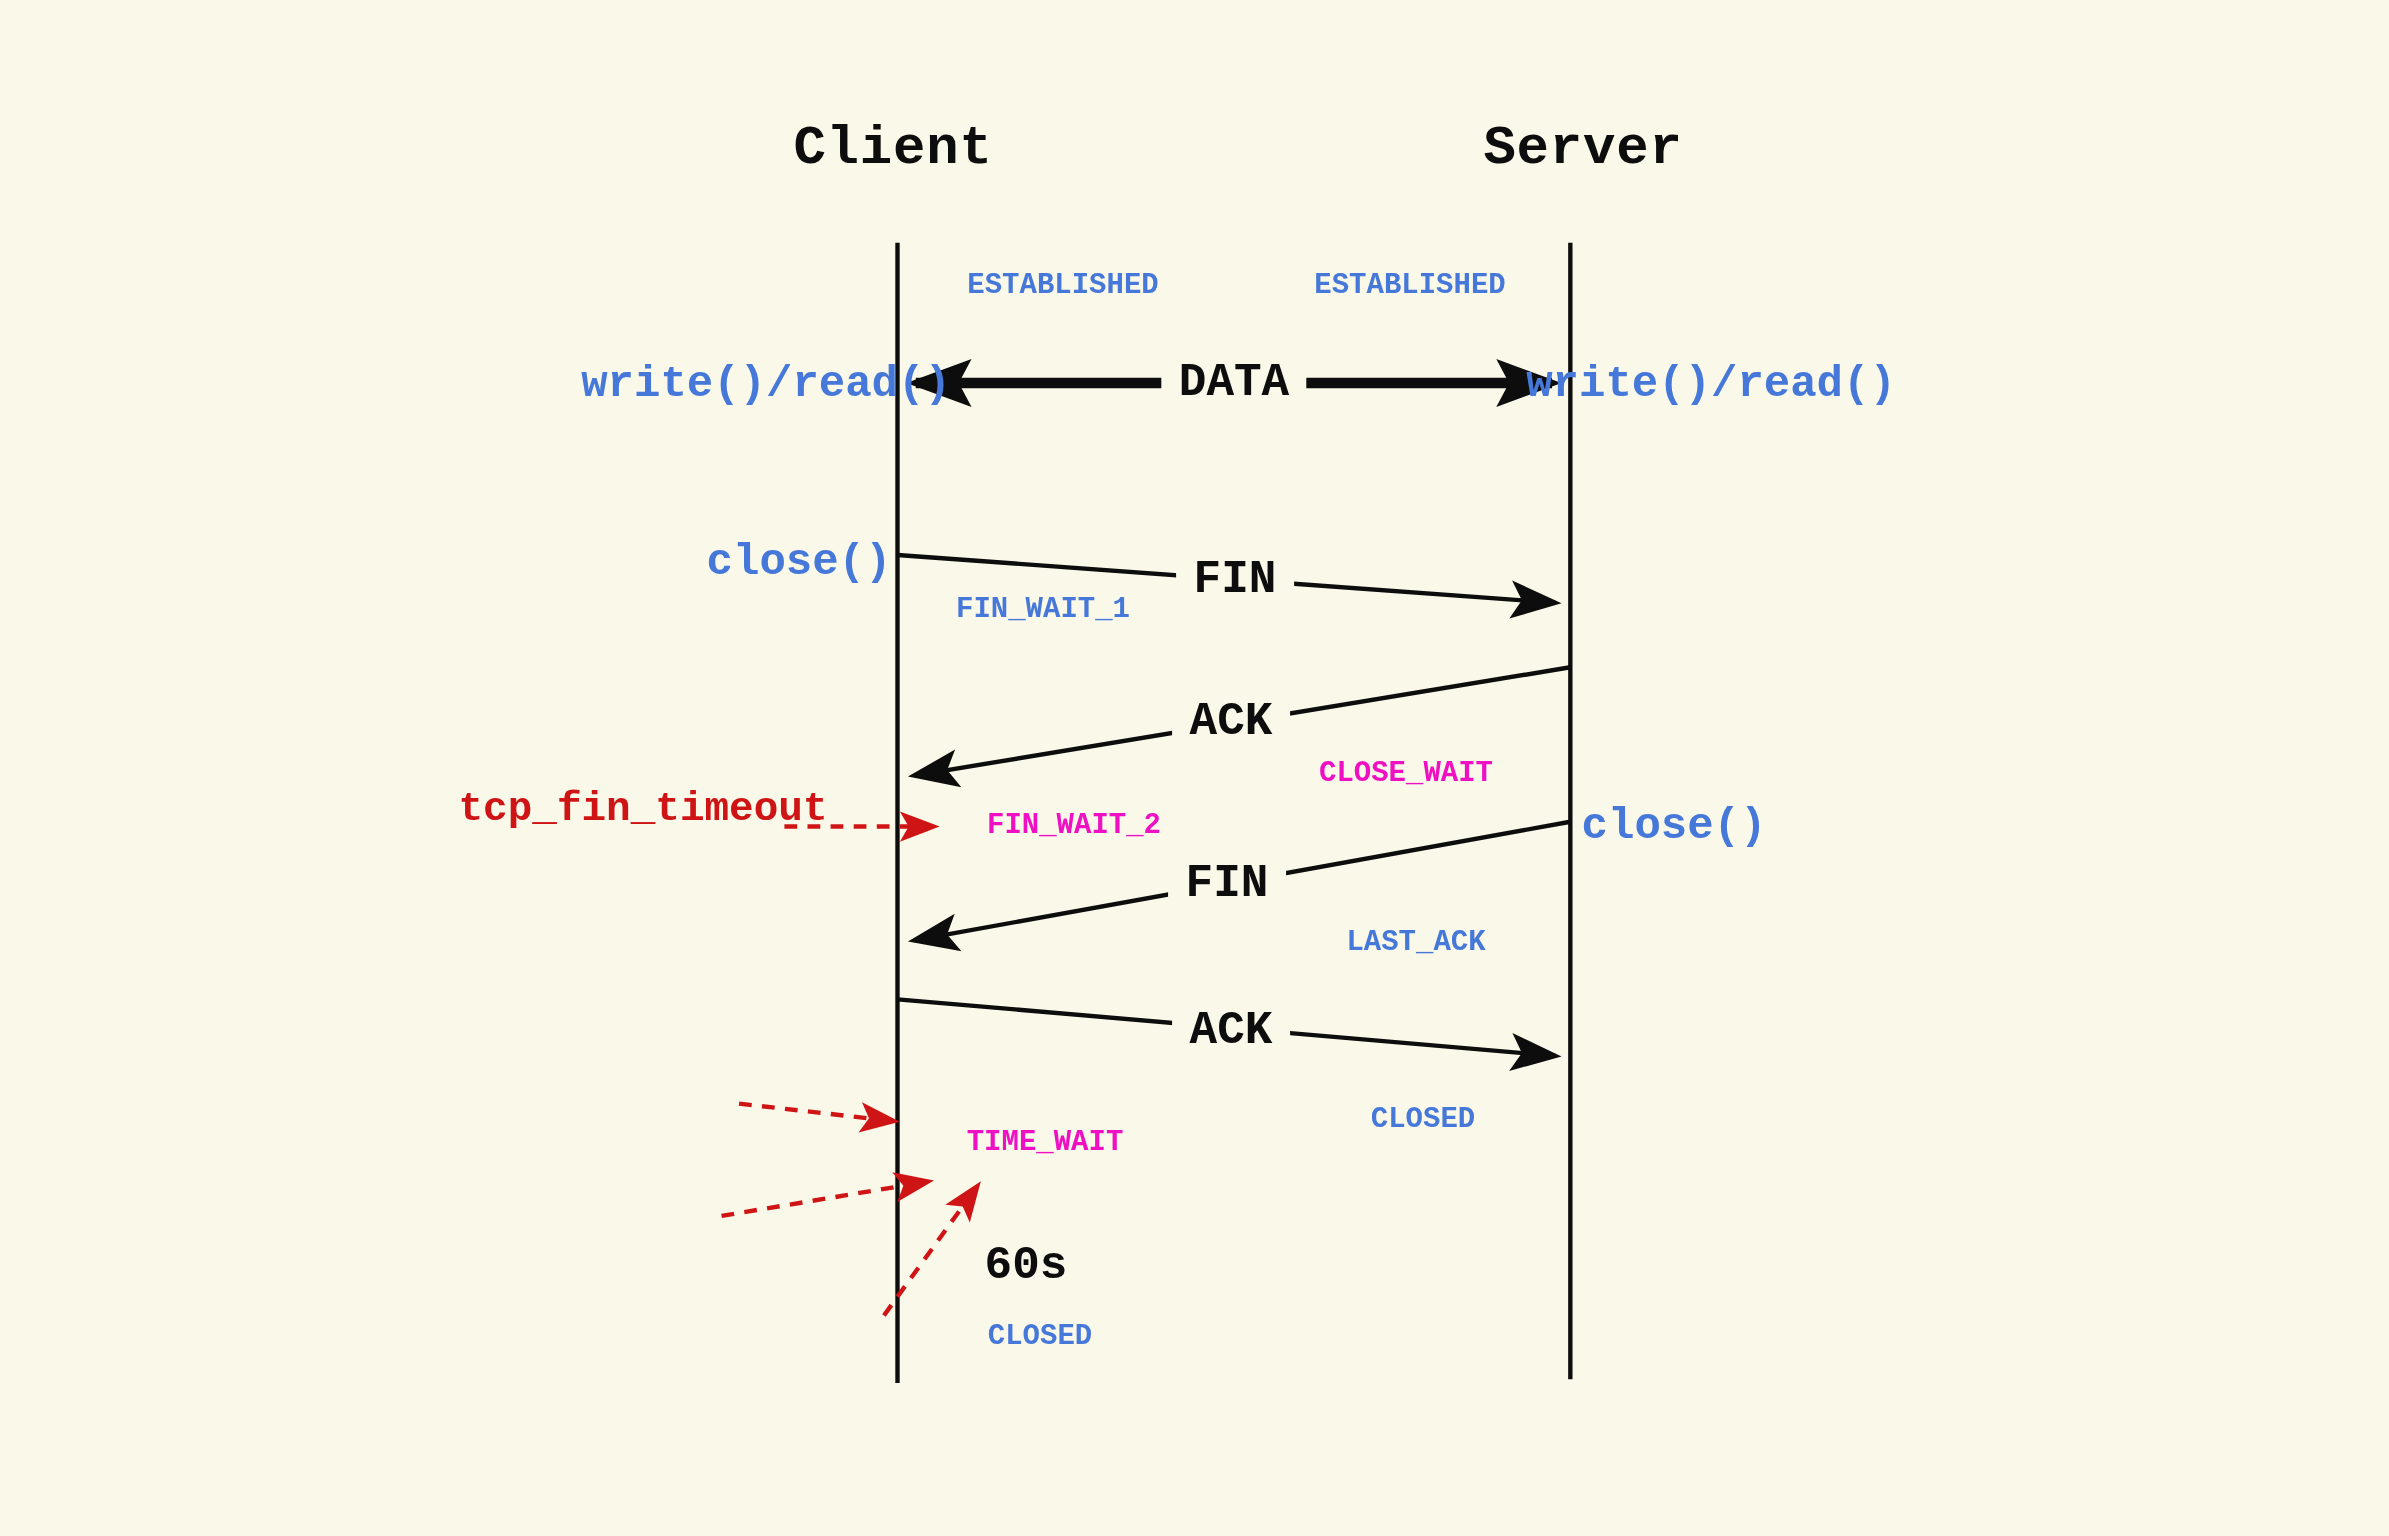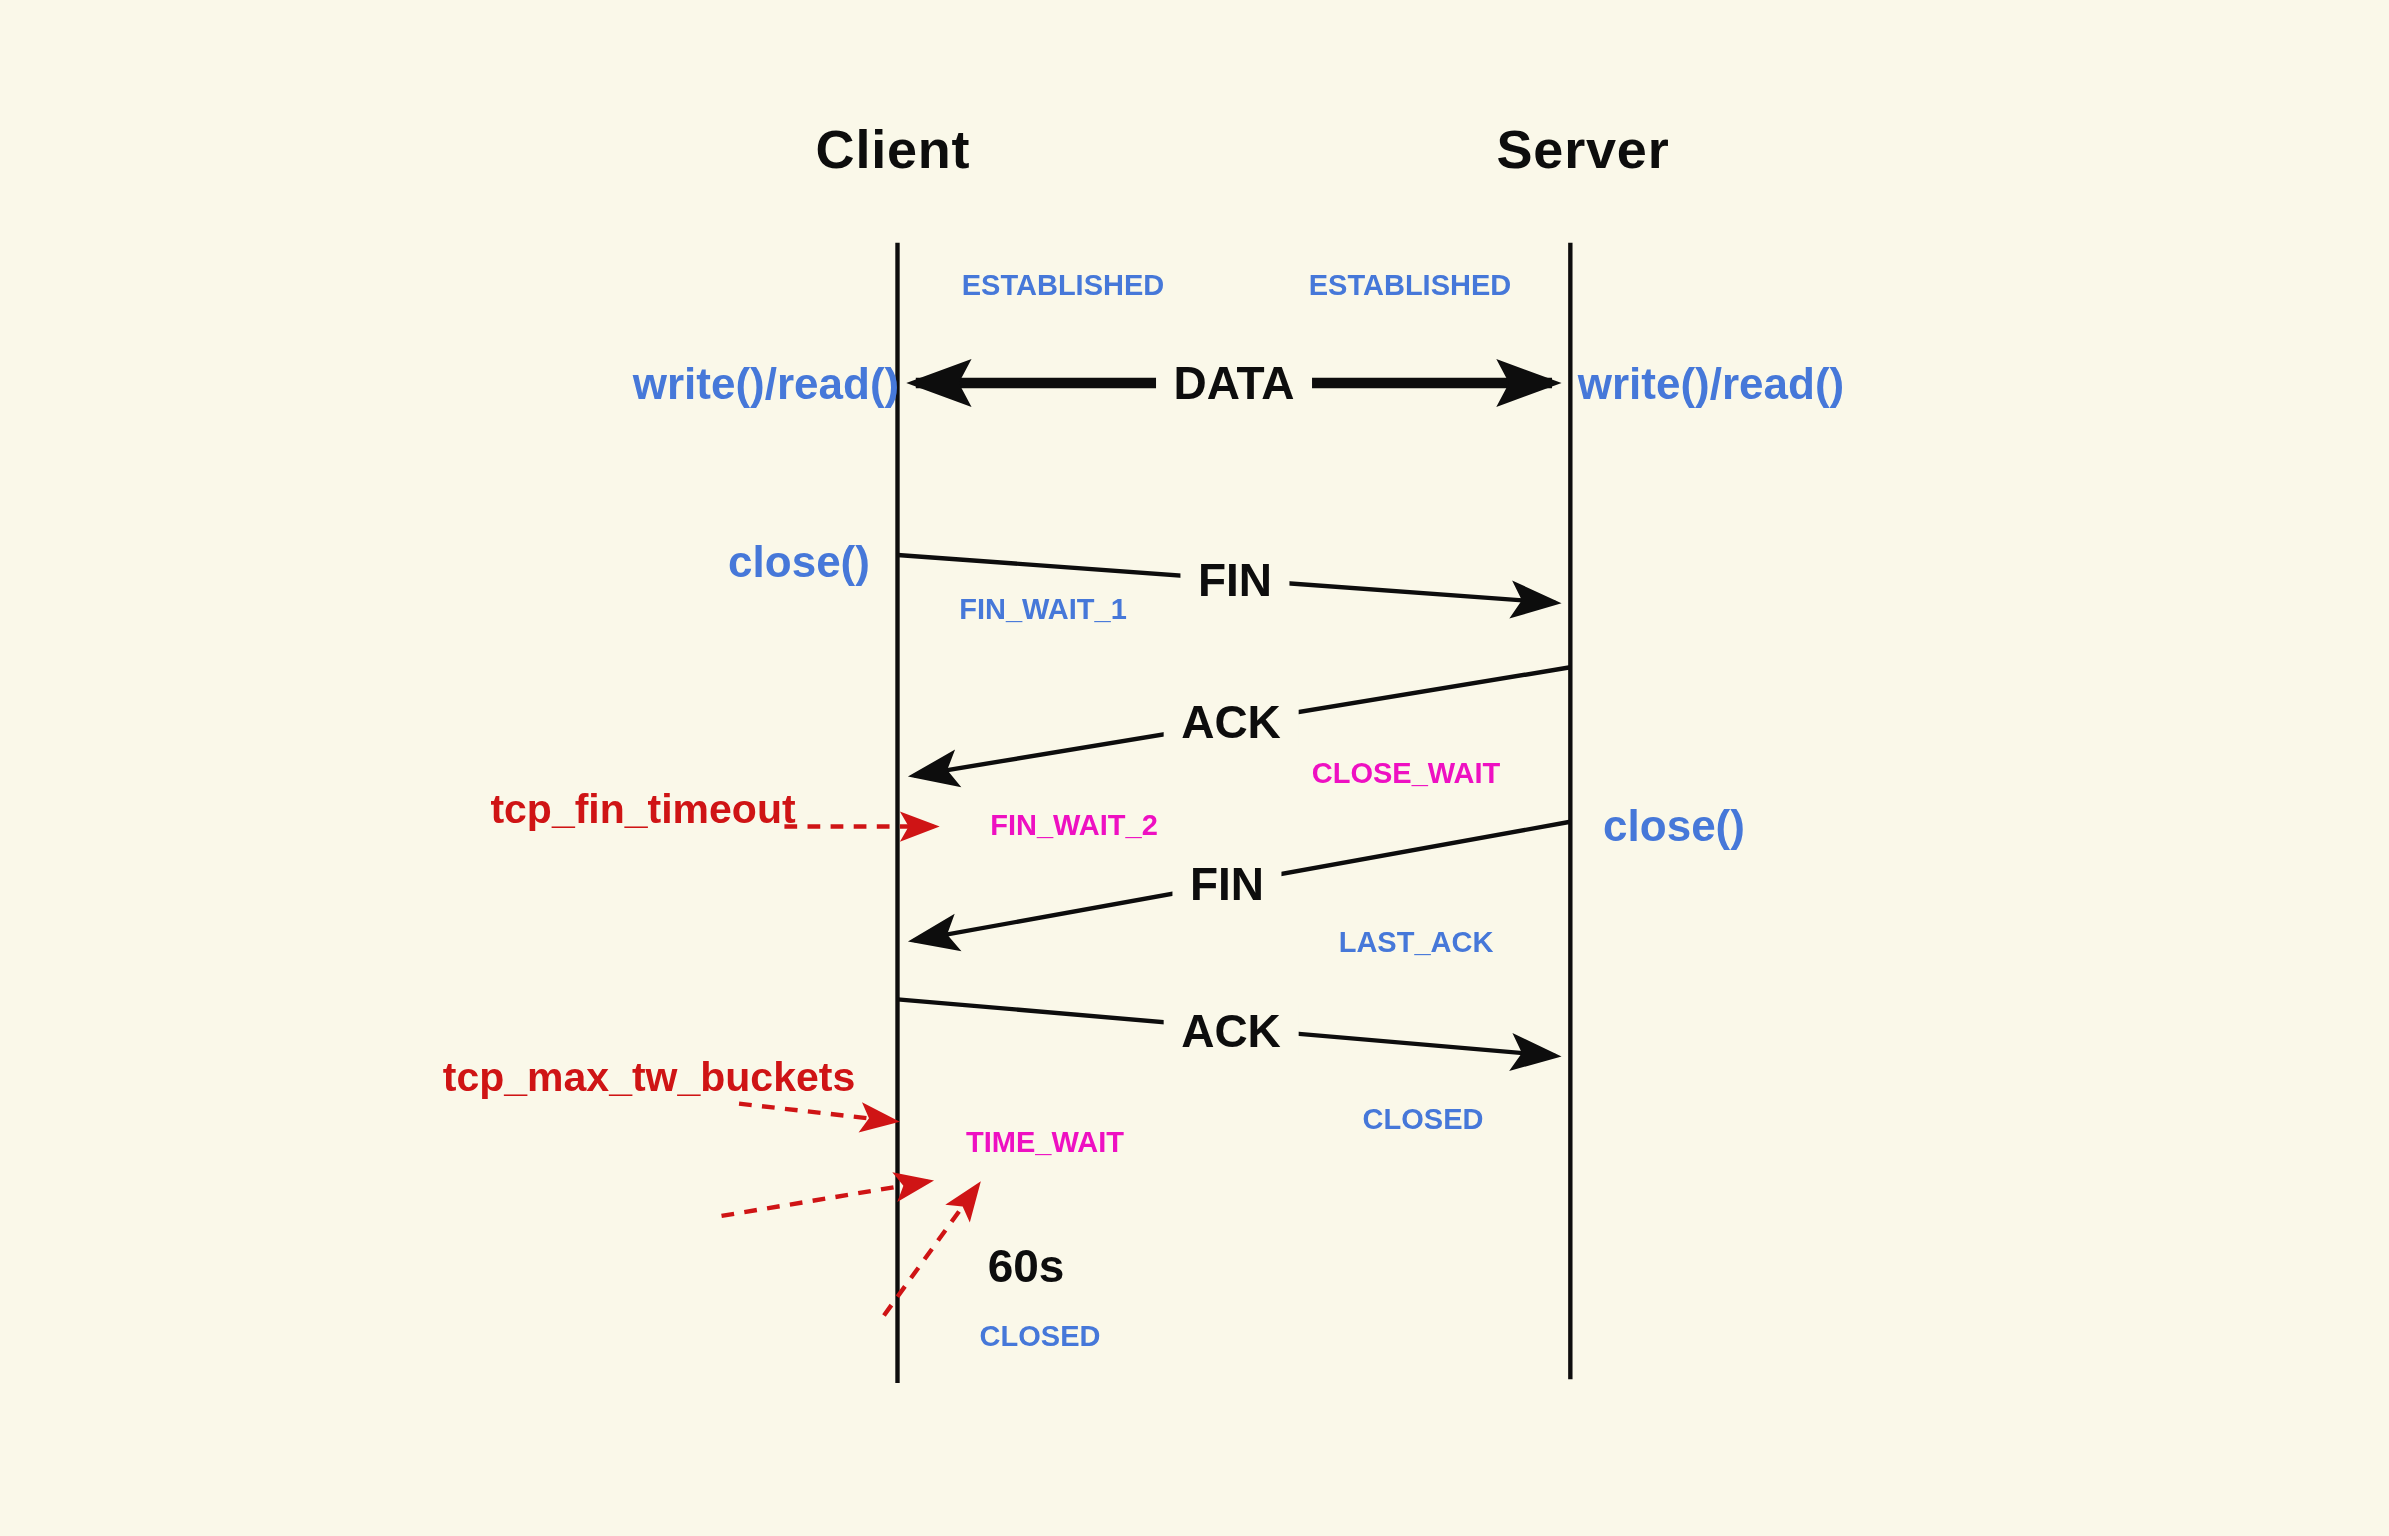--- a/index.html
+++ b/index.html
@@ -7,21 +7,21 @@
     --black:#0d0d0d;
     --blue:#4678D9;
     --magenta:#EE10C2;
     --red:#CF1415;
   }
   html,body{margin:0;padding:0;background:var(--background);}
   #canvas{
     position:relative;
     width:2179px;height:1536px;
     background:var(--background);
-    font-family:Liberation Sans, sans-serif;
+    font-family:Liberation Mono, monospace;
     overflow:hidden;
   }
   #wires{position:absolute;left:0;top:0;}
   .lbl{
     position:absolute;
     transform:translate(-50%,-50%);
     font-weight:bold;
     white-space:nowrap;
     line-height:1;
   }
@@ -95,20 +95,19 @@
 
   <div class="lbl red sz-red" style="left:643px;top:809px">tcp_fin_timeout</div>
   <div class="lbl magenta sz-state" style="left:1074px;top:825px">FIN_WAIT_2</div>
   <div class="lbl blue sz-call" style="left:1674px;top:826px">close()</div>
 
   <div class="lbl black sz-msg mask" style="left:1227px;top:884px">FIN</div>
   <div class="lbl blue sz-state" style="left:1416px;top:942px">LAST_ACK</div>
 
   <div class="lbl black sz-msg mask" style="left:1231px;top:1031px">ACK</div>
 
-  <div class="lbl red sz-red" style="left:649px;top:1077px">tcp_max_tw_buckets</div>
   <div class="lbl blue sz-state" style="left:1423px;top:1119px">CLOSED</div>
   <div class="lbl magenta sz-state" style="left:1045px;top:1142px">TIME_WAIT</div>
   <div class="lbl black sz-msg" style="left:1026px;top:1266px">60s</div>
   <div class="lbl blue sz-state" style="left:1040px;top:1336px">CLOSED</div>
 
 </div>
 
 
 </body></html>

